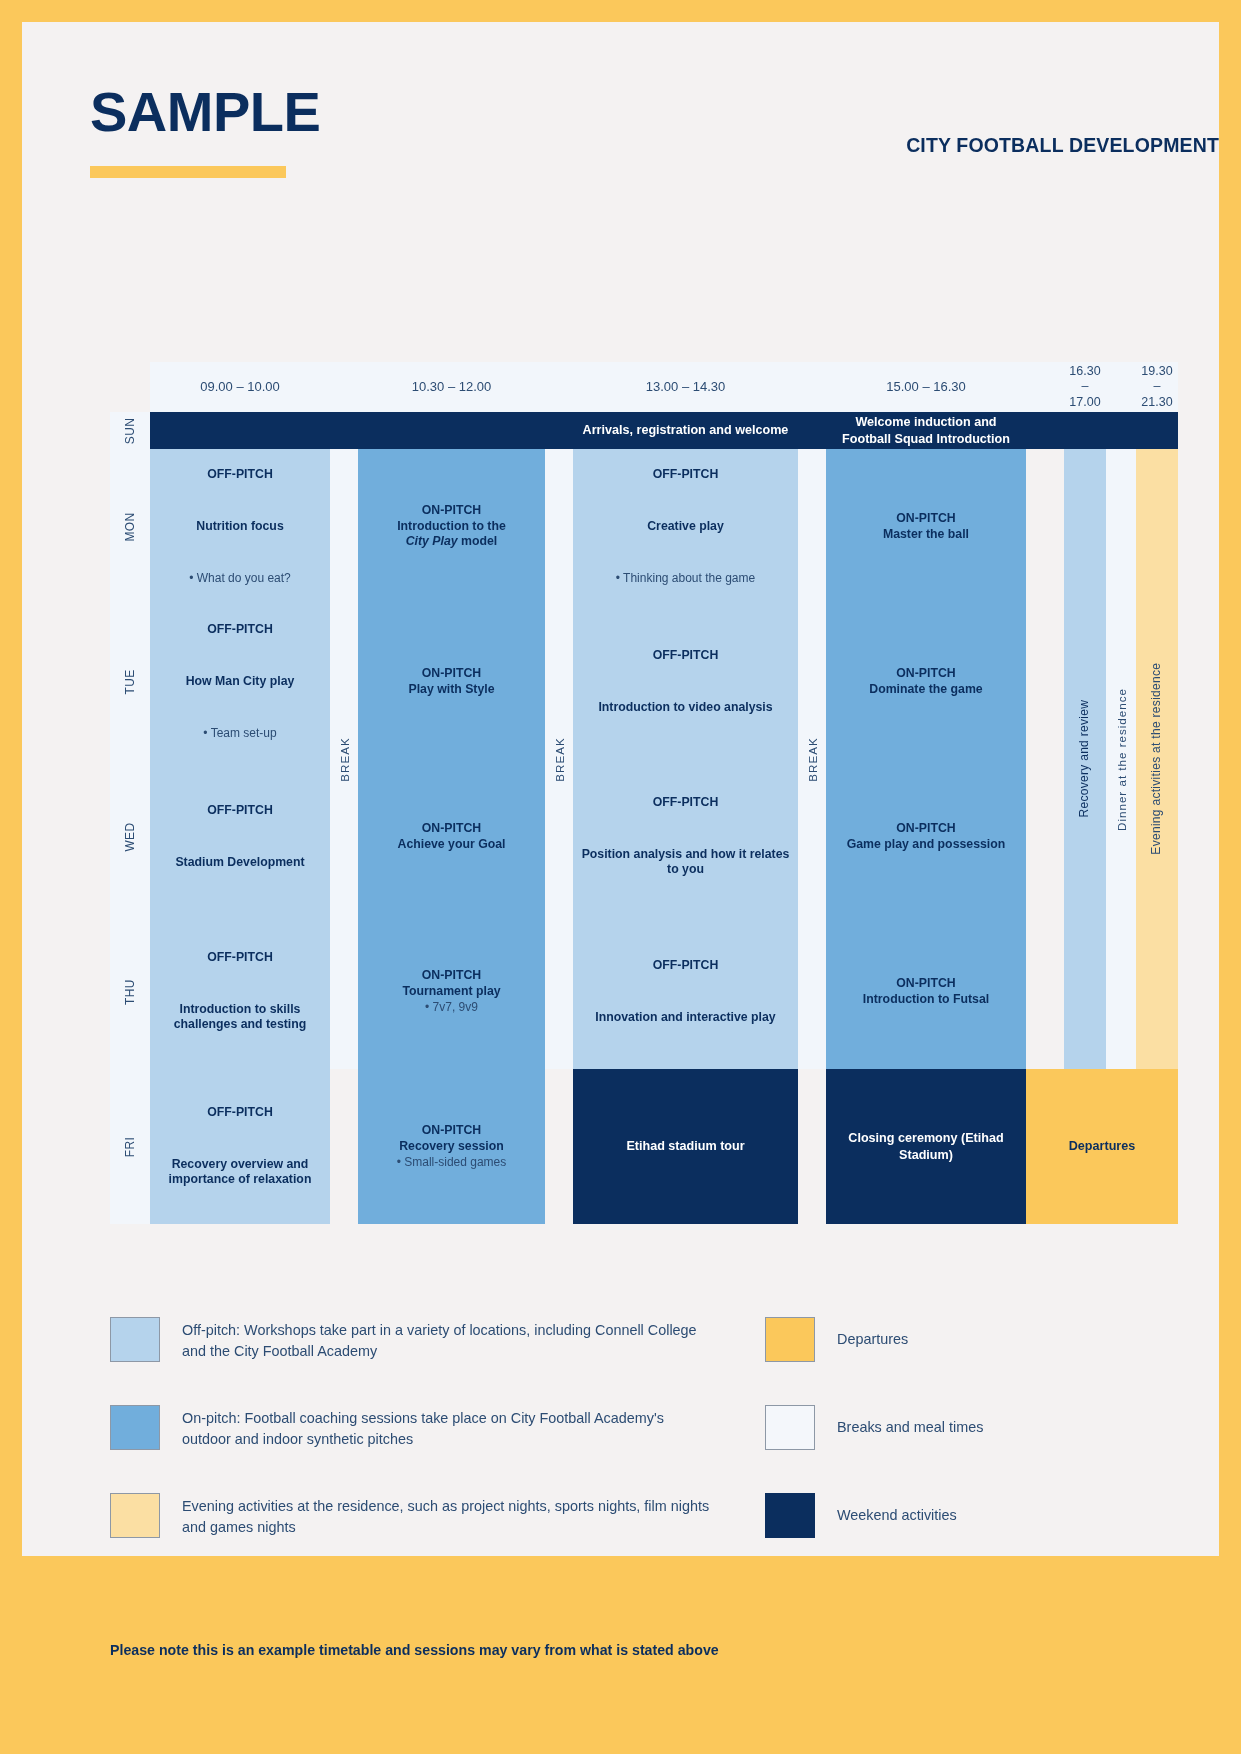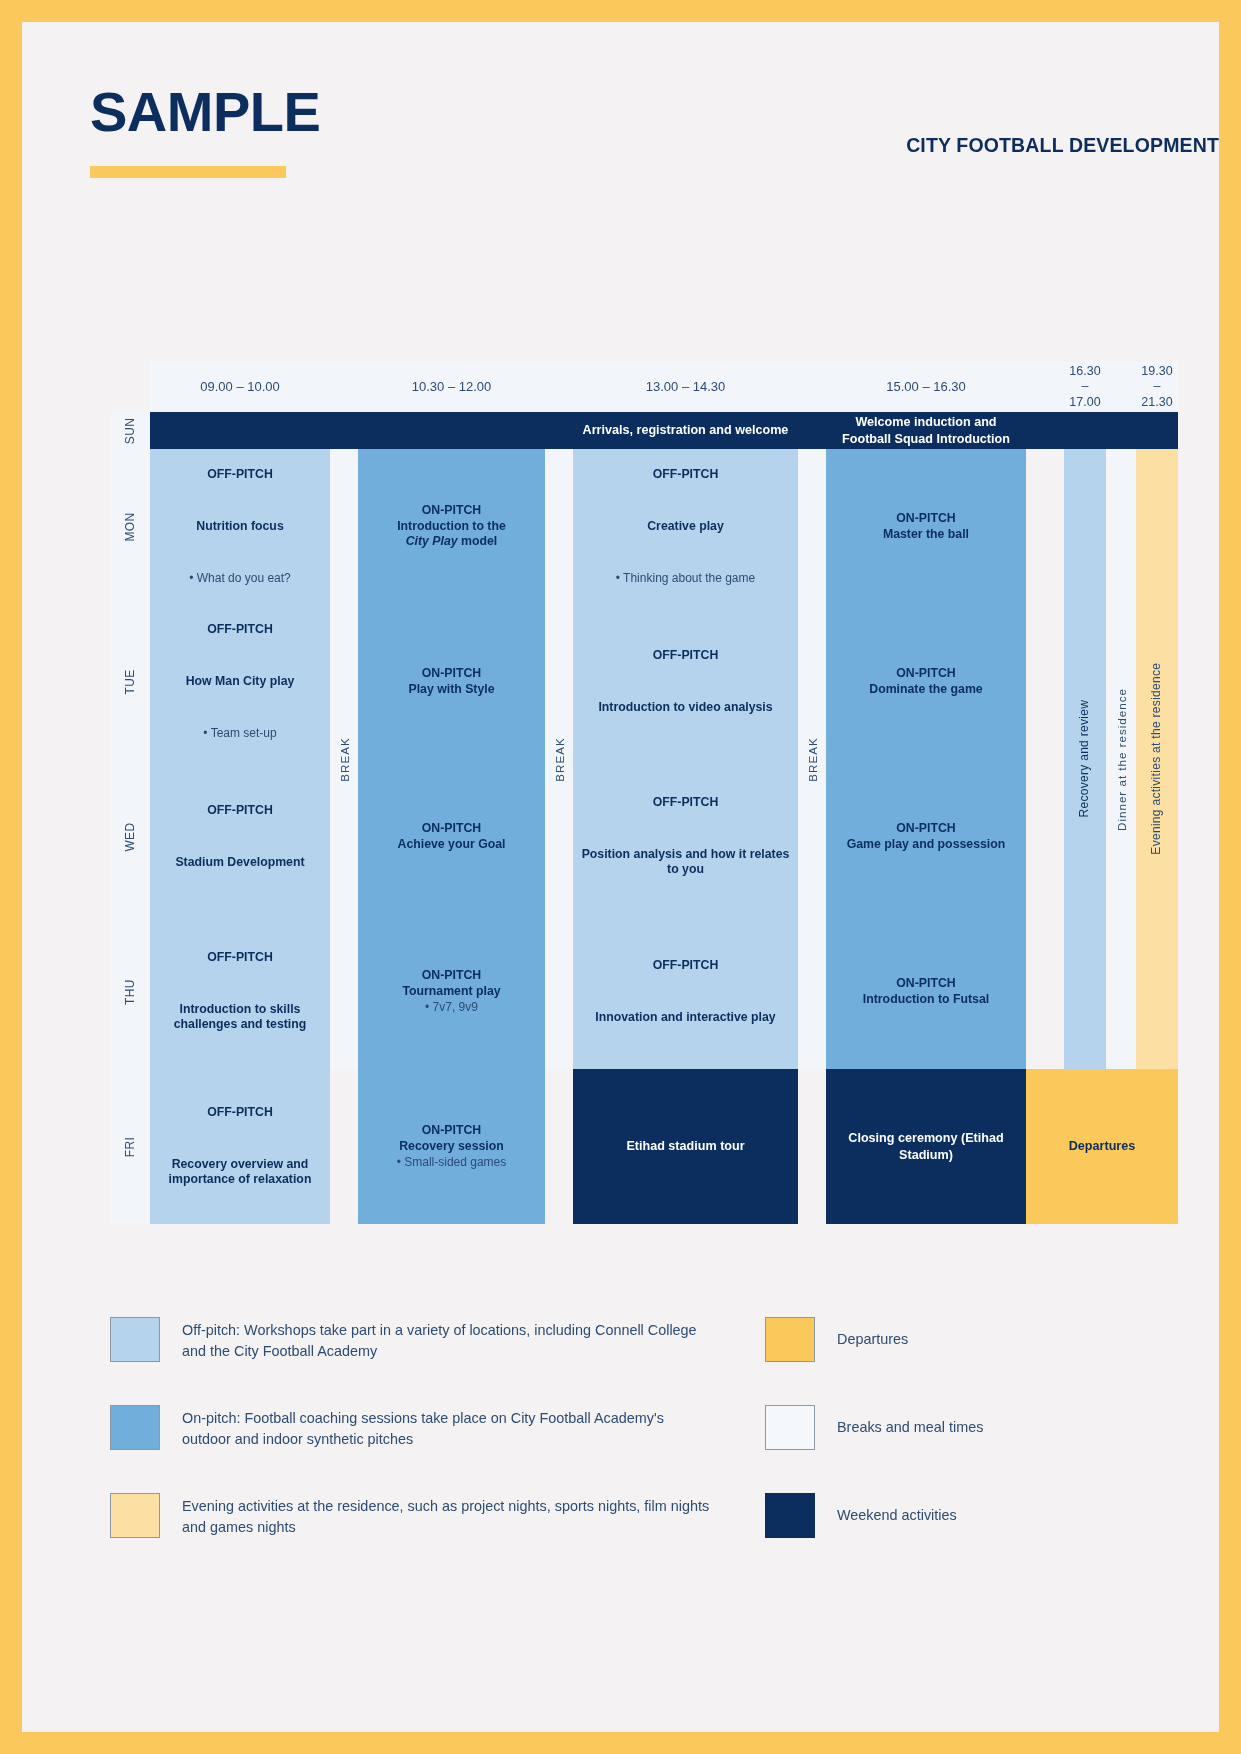--- a/index.html
+++ b/index.html
@@ -4,21 +4,21 @@
 <style>
   * { box-sizing: border-box; margin: 0; padding: 0; }
   html, body {
     width: 1241px; height: 1754px;
     background: #FBC85B;
     font-family: "Liberation Sans", sans-serif;
   }
   .page {
     position: absolute;
     left: 22px; top: 22px;
-    width: 1197px; height: 1710px;
+    width: 1197px; height: 1534px;
     background: #F4F2F2;
   }
 
   
   .hdr { position: absolute; left: 68px; top: 62px; width: 1060px; }
   .title {
     font-size: 56px; font-weight: 700; line-height: 1.0;
     letter-spacing: -0.5px; color: #0B2E5E;
   }
   .title .l2 { display: block; margin-top: 6px; }
@@ -324,13 +324,14 @@
         <div class="sw break"></div>
         <div class="ltxt">Breaks and meal times</div>
       </div>
       <div class="lrow">
         <div class="sw navy"></div>
         <div class="ltxt">Weekend activities</div>
       </div>
     </div>
   </div>
 
+  <div class="note">Please note this is an example timetable and sessions may vary from what is stated above</div>
 </div>
 
 </body></html>

